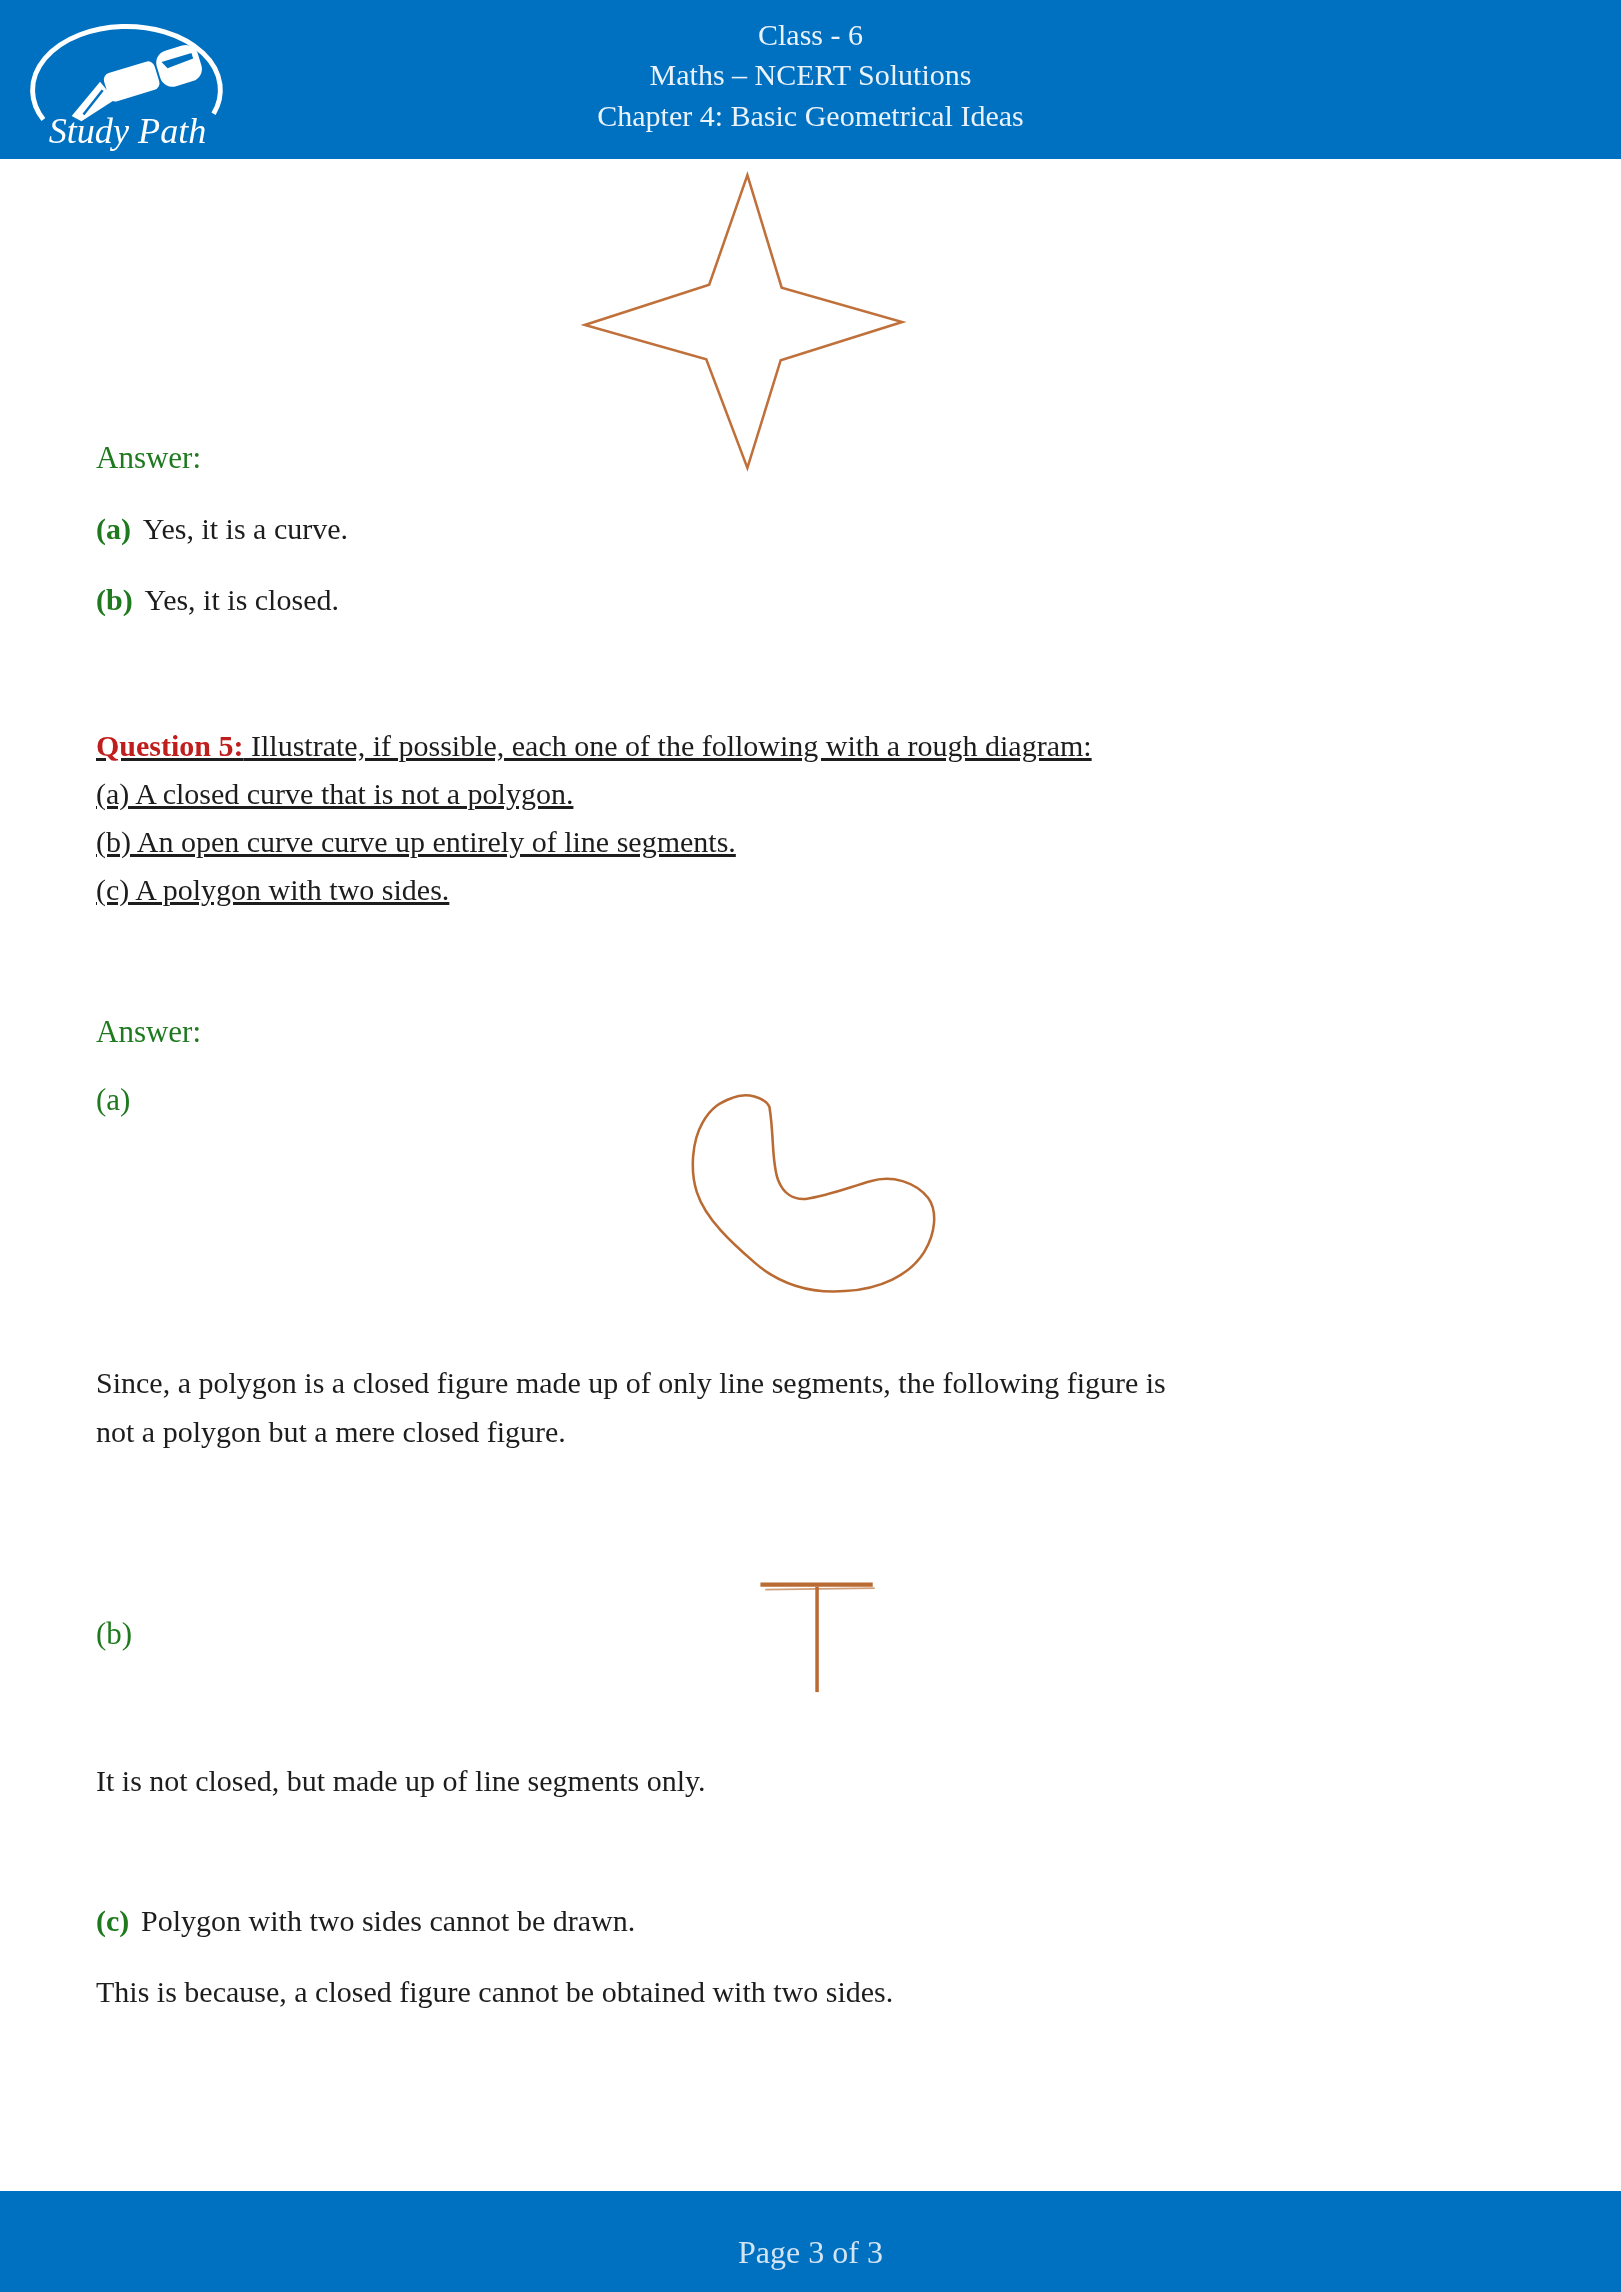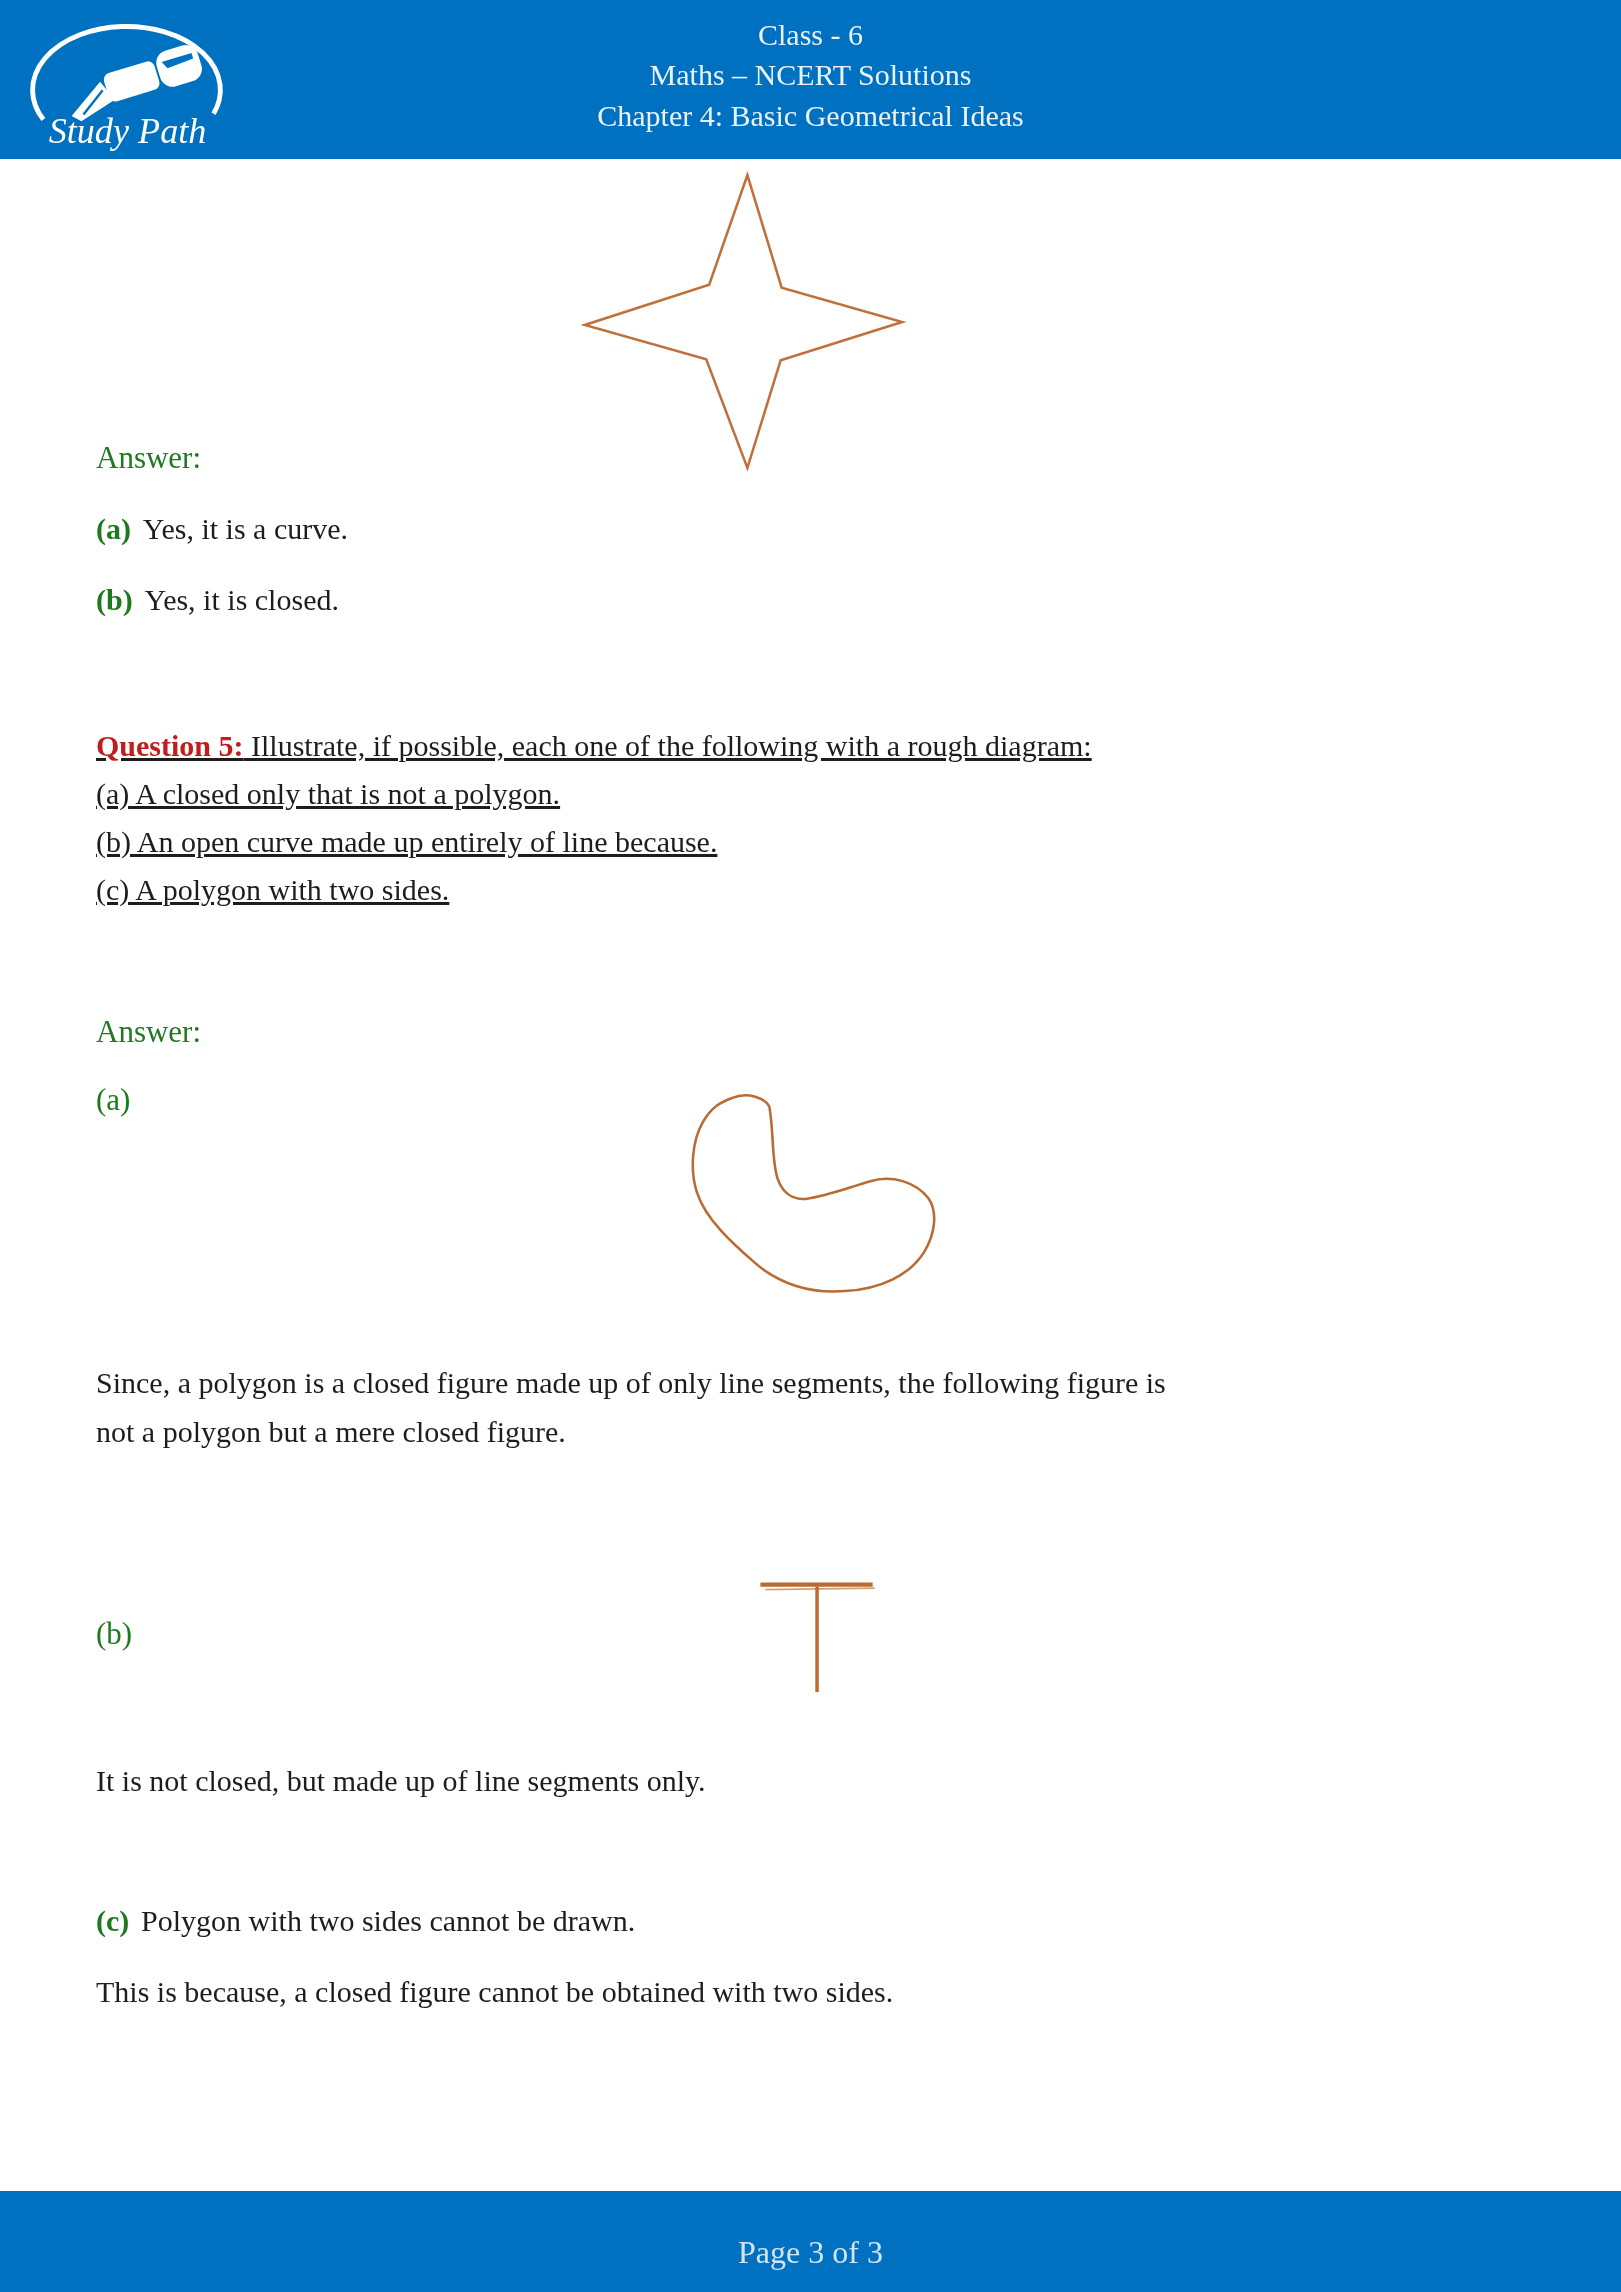--- a/index.html
+++ b/index.html
@@ -68,22 +68,22 @@
 
   <div class="abs body-line" style="left:96px;top:507px;">
     <span class="green marker">(a)</span><span>Yes, it is a curve.</span>
   </div>
   <div class="abs body-line" style="left:96px;top:578px;">
     <span class="green marker">(b)</span><span>Yes, it is closed.</span>
   </div>
 
   <div class="abs qblock">
     <p><span class="red">Question 5:</span> <span>Illustrate, if possible, each one of the following with a rough diagram:</span></p>
-    <div>(a) A closed only that is not a polygon.</div>
-    <div>(b) An open curve made up entirely of line because.</div>
+    <div>(a) A closed curve that is not a polygon.</div>
+    <div>(b) An open curve curve up entirely of line segments.</div>
     <div>(c) A polygon with two sides.</div>
   </div>
 
   <div class="abs label-heading" style="left:96px;top:1012px;">Answer:</div>
   <div class="abs label-heading" style="left:96px;top:1080px;">(a)</div>
 
   <svg class="fig" style="left:688px;top:1094px;" width="251" height="202" viewBox="0 0 256 206">
     <path d="M 45,4
              C 60,-2 78,3 83,13
              C 88,42 85,70 92,88

